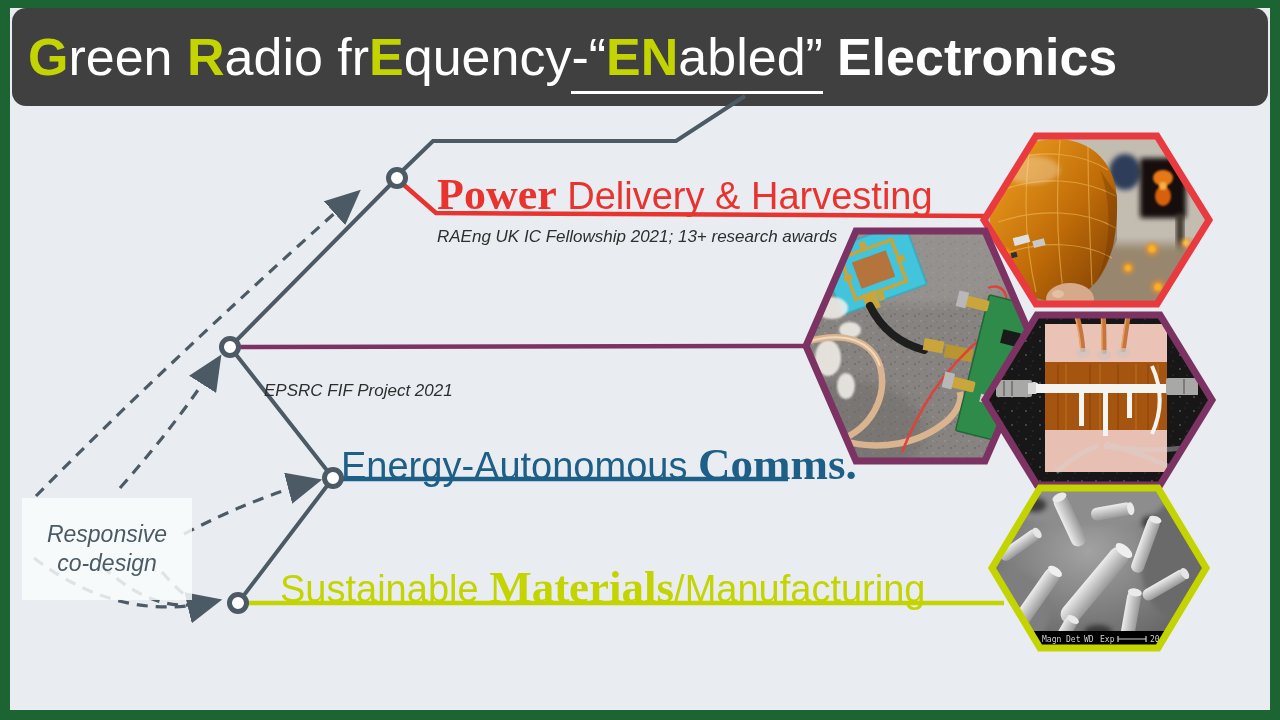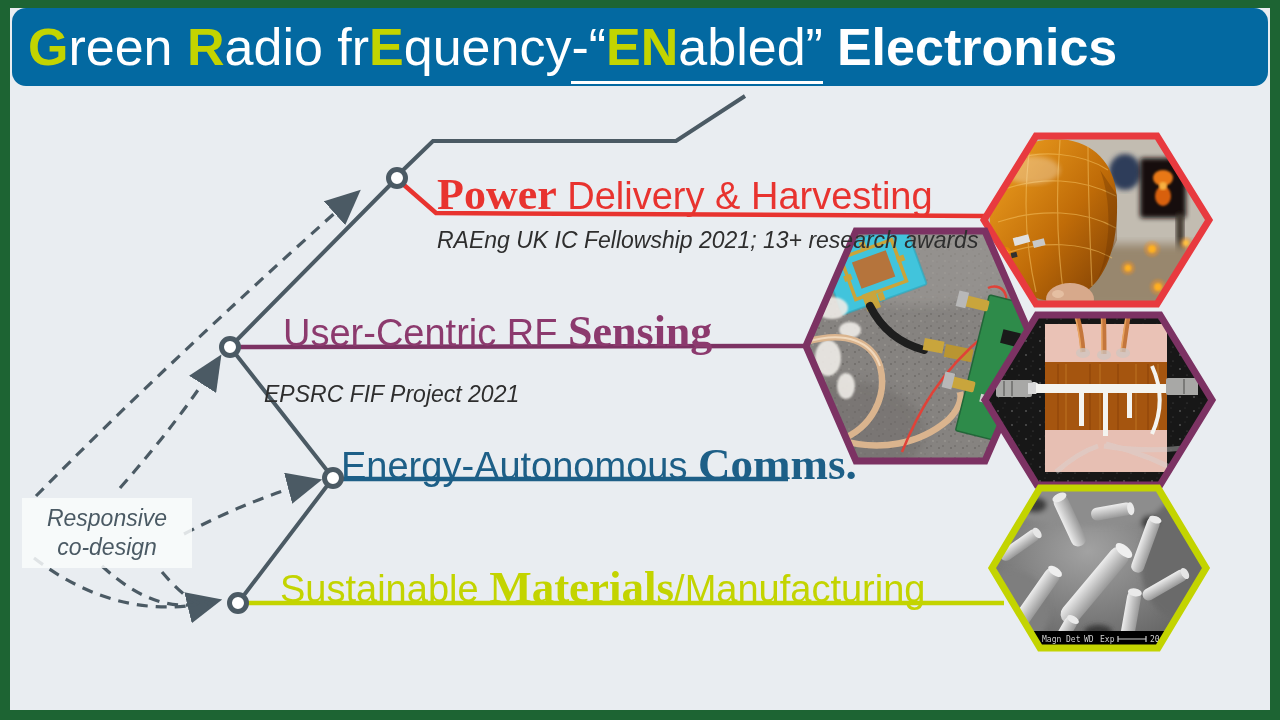--- a/index.html
+++ b/index.html
@@ -1,40 +1,40 @@
 <!DOCTYPE html>
 <html><head>
 <meta charset="utf-8">
 <style>
   html,body{margin:0;padding:0;}
   body{width:1280px;height:720px;overflow:hidden;font-family:"Liberation Sans",sans-serif;}
   .frame{position:relative;width:1280px;height:720px;background:#1d6433;}
   .canvas{position:absolute;left:10px;top:8px;width:1260px;height:702px;background:#e9edf1;}
-  .titlebar{position:absolute;left:2px;top:0px;width:1256px;height:78px;background:#0369a1;border-radius:14px;
+  .titlebar{position:absolute;left:2px;top:0px;width:1256px;height:98px;background:#404040;border-radius:14px;
             display:flex;align-items:center;padding-left:16px;box-sizing:border-box;}
   .title{font-size:52px;color:#ffffff;letter-spacing:0px;white-space:pre;font-weight:500;}
   .title .seg{white-space:pre;}
   .title .accent{color:#c3d400;font-weight:700;}
   .title .ug{border-bottom:3px solid #ffffff;padding-bottom:5px;}
   .title .boldseg{font-weight:700;margin-left:14px;}
   svg.art{position:absolute;left:-10px;top:-8px;width:1280px;height:720px;}
   .bt{position:absolute;white-space:pre;line-height:1.05;}
   .bt .big{font-weight:700;font-family:Liberation Serif, serif;}
   .b-power{left:427px;top:164px;font-size:38px;color:#e8332f;}
   .b-power .big{font-size:44px;}
-  .cap{position:absolute;font-style:italic;font-size:23px;color:#2e2e2e;white-space:pre;}
+  .cap{position:absolute;font-style:italic;font-size:17px;color:#2e2e2e;white-space:pre;}
   .c-power{left:427px;top:219px;}
   .b-sensing{left:273px;top:301px;font-size:38px;color:#8c3a6e;}
   .b-sensing .big{font-size:44px;}
   .c-sensing{left:254px;top:353px;margin-top:20px;}
   .b-comms{left:331px;top:433px;font-size:38px;color:#1d5f87;}
   .b-comms .big{font-size:45px;}
   .b-materials{left:270px;top:556px;font-size:38px;color:#c3d400;}
   .b-materials .big{font-size:45px;}
-  .codesign{position:absolute;left:12px;top:490px;width:166px;padding:6px 2px;background:rgba(249,251,252,0.85);
+  .codesign{position:absolute;left:12px;top:490px;width:166px;padding:22px 2px;background:rgba(249,251,252,0.85);
             text-align:center;font-style:italic;font-size:23px;line-height:29px;color:#4b5a64;}
 </style>
 </head>
 <body>
 
 <div class="frame">
  <div class="canvas">
 
   <div class="titlebar">
     <div class="title"><span class="seg accent">G</span><span class="seg">reen </span><span class="seg accent">R</span><span class="seg">adio fr</span><span class="seg accent">E</span><span class="seg">quency</span><span class="ug"><span class="seg">-“</span><span class="seg accent">EN</span><span class="seg">abled</span><span class="seg">”</span></span><span class="seg boldseg">Electronics</span></div>
@@ -334,21 +334,20 @@
           <line x1="1146" y1="636" x2="1146" y2="642"></line>
         </g>
       </g>
       <polygon points="992,568 1040,488 1158,488 1206,568 1158,648 1040,648" fill="none" stroke="#c3d400" stroke-width="7"></polygon>
     </g>
   </svg>
 
   <div class="bt b-power"><span class="big">Power</span><span> Delivery &amp; Harvesting</span></div>
   <div class="cap c-power">RAEng UK IC Fellowship 2021; 13+ research awards</div>
 
-  <div class="bt b-sensing"><span>User-Centric RF </span><span class="big">Sensing</span></div>
   <div class="cap c-sensing">EPSRC FIF Project 2021</div>
 
   <div class="bt b-materials"><span>Sustainable </span><span class="big">Materials</span><span>/Manufacturing</span></div>
 
   <div class="bt b-comms"><span>Energy-Autonomous </span><span class="big">Comms.</span></div>
 
   <div class="codesign">
     <div>Responsive</div>
     <div>co-design</div>
   </div>

